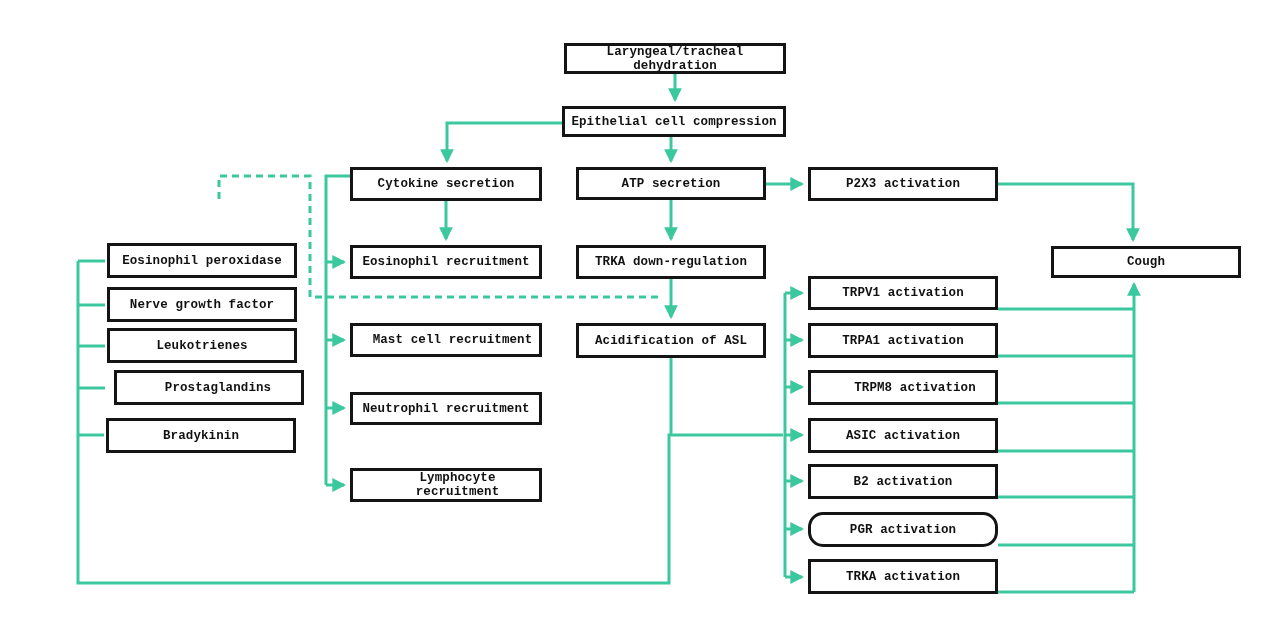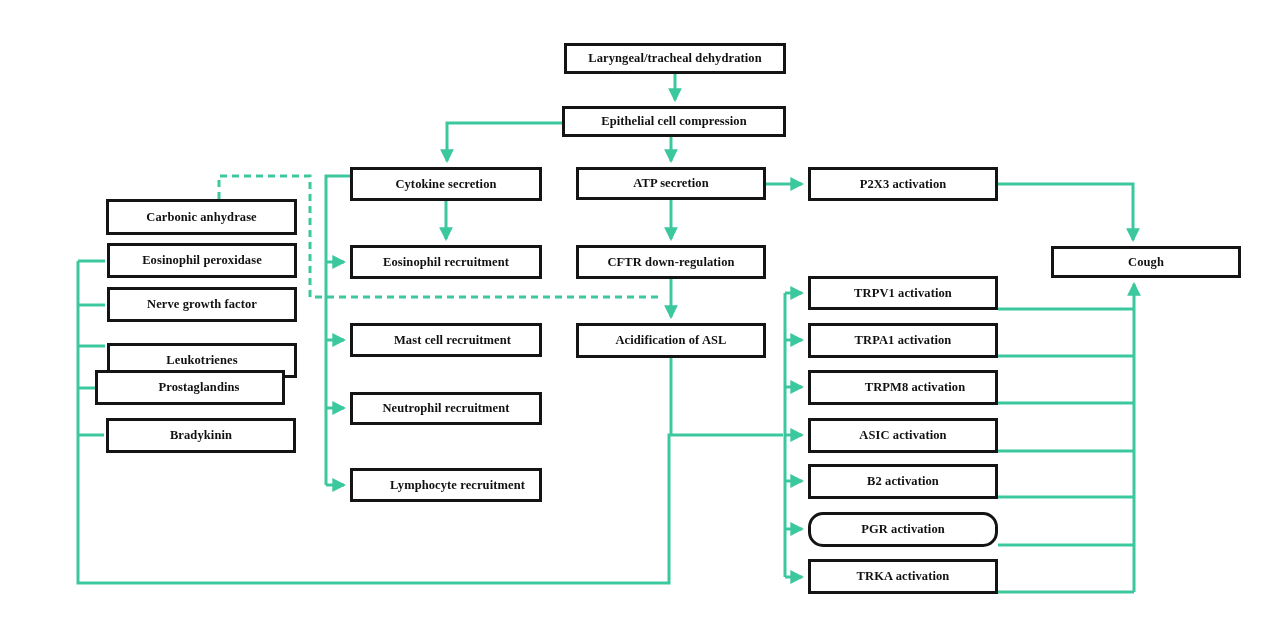--- a/index.html
+++ b/index.html
@@ -1,20 +1,20 @@
 <!DOCTYPE html>
 <html><head>
 <meta charset="utf-8">
 <style>
   html,body{margin:0;padding:0;background:#ffffff;}
   .canvas{
     position:relative;
     width:1280px;height:628px;
     background:#ffffff;
-    font-family:Liberation Serif, serif;
+    font-family:Liberation Mono, monospace;
     overflow:hidden;
   }
   .edges{position:absolute;left:0;top:0;width:1280px;height:643px;z-index:1;}
   .node{
     position:absolute;
     box-sizing:border-box;
     background:#ffffff;
     border:3px solid #141414;
     display:flex;align-items:center;justify-content:center;
     text-align:center;
@@ -94,54 +94,51 @@
   <div class="node" style="left:350px;top:167px;width:192px;height:34px;">
       <span>Cytokine secretion</span>
     </div>
   <div class="node" style="left:576px;top:167px;width:190px;height:33px;">
       <span>ATP secretion</span>
     </div>
   <div class="node" style="left:808px;top:167px;width:190px;height:34px;">
       <span>P2X3 activation</span>
     </div>
 
-  <div class="node" style="left:106px;top:199px;width:191px;height:36px;">
-      <span>Carbonic anhydrase</span>
-    </div>
   <div class="node" style="left:107px;top:243px;width:190px;height:35px;">
       <span>Eosinophil peroxidase</span>
     </div>
   <div class="node" style="left:107px;top:287px;width:190px;height:35px;">
       <span>Nerve growth factor</span>
     </div>
-  <div class="node" style="left:107px;top:328px;width:190px;height:35px;margin-top:15px;">
+  <div class="node" style="left:107px;top:328px;width:190px;height:35px;">
       <span>Leukotrienes</span>
     </div>
-  <div class="node" style="left:95px;top:370px;width:190px;height:35px;padding-left:18px;">
+  <div class="node" style="left:114px;top:370px;width:190px;height:35px;padding-left:18px;">
       <span>Prostaglandins</span>
     </div>
   <div class="node" style="left:106px;top:418px;width:190px;height:35px;">
       <span>Bradykinin</span>
     </div>
 
   <div class="node" style="left:350px;top:245px;width:192px;height:34px;">
       <span>Eosinophil recruitment</span>
     </div>
   <div class="node" style="left:350px;top:323px;width:192px;height:34px;padding-left:13px;">
       <span>Mast cell recruitment</span>
     </div>
   <div class="node" style="left:350px;top:392px;width:192px;height:33px;">
       <span>Neutrophil recruitment</span>
     </div>
   <div class="node" style="left:350px;top:468px;width:192px;height:34px;padding-left:23px;">
       <span>Lymphocyte recruitment</span>
     </div>
 
   <div class="node" style="left:576px;top:245px;width:190px;height:34px;">
-      <span>CFTR down-regulation</span>
+      <span>TRKA down-regulation</span>
     </div>
   <div class="node" style="left:1051px;top:246px;width:190px;height:32px;">
       <span>Cough</span>
     </div>
 
   <div class="node" style="left:576px;top:323px;width:190px;height:35px;">
       <span>Acidification of ASL</span>
     </div>
 
   <div class="node" style="left:808px;top:276px;width:190px;height:34px;">

